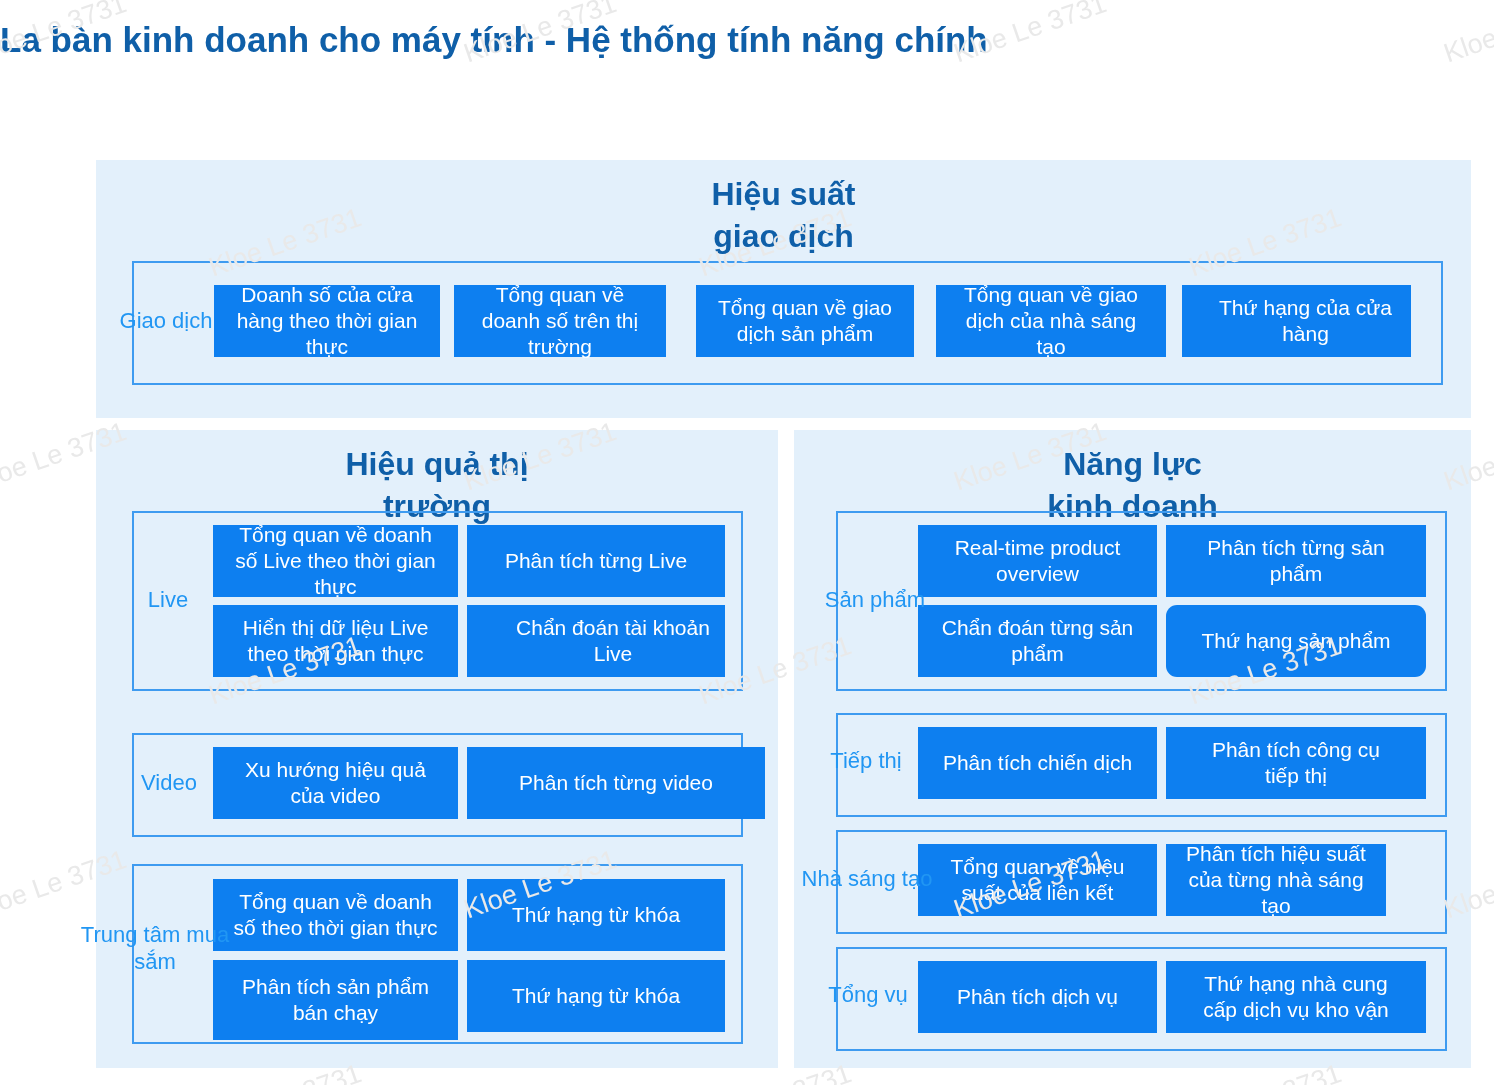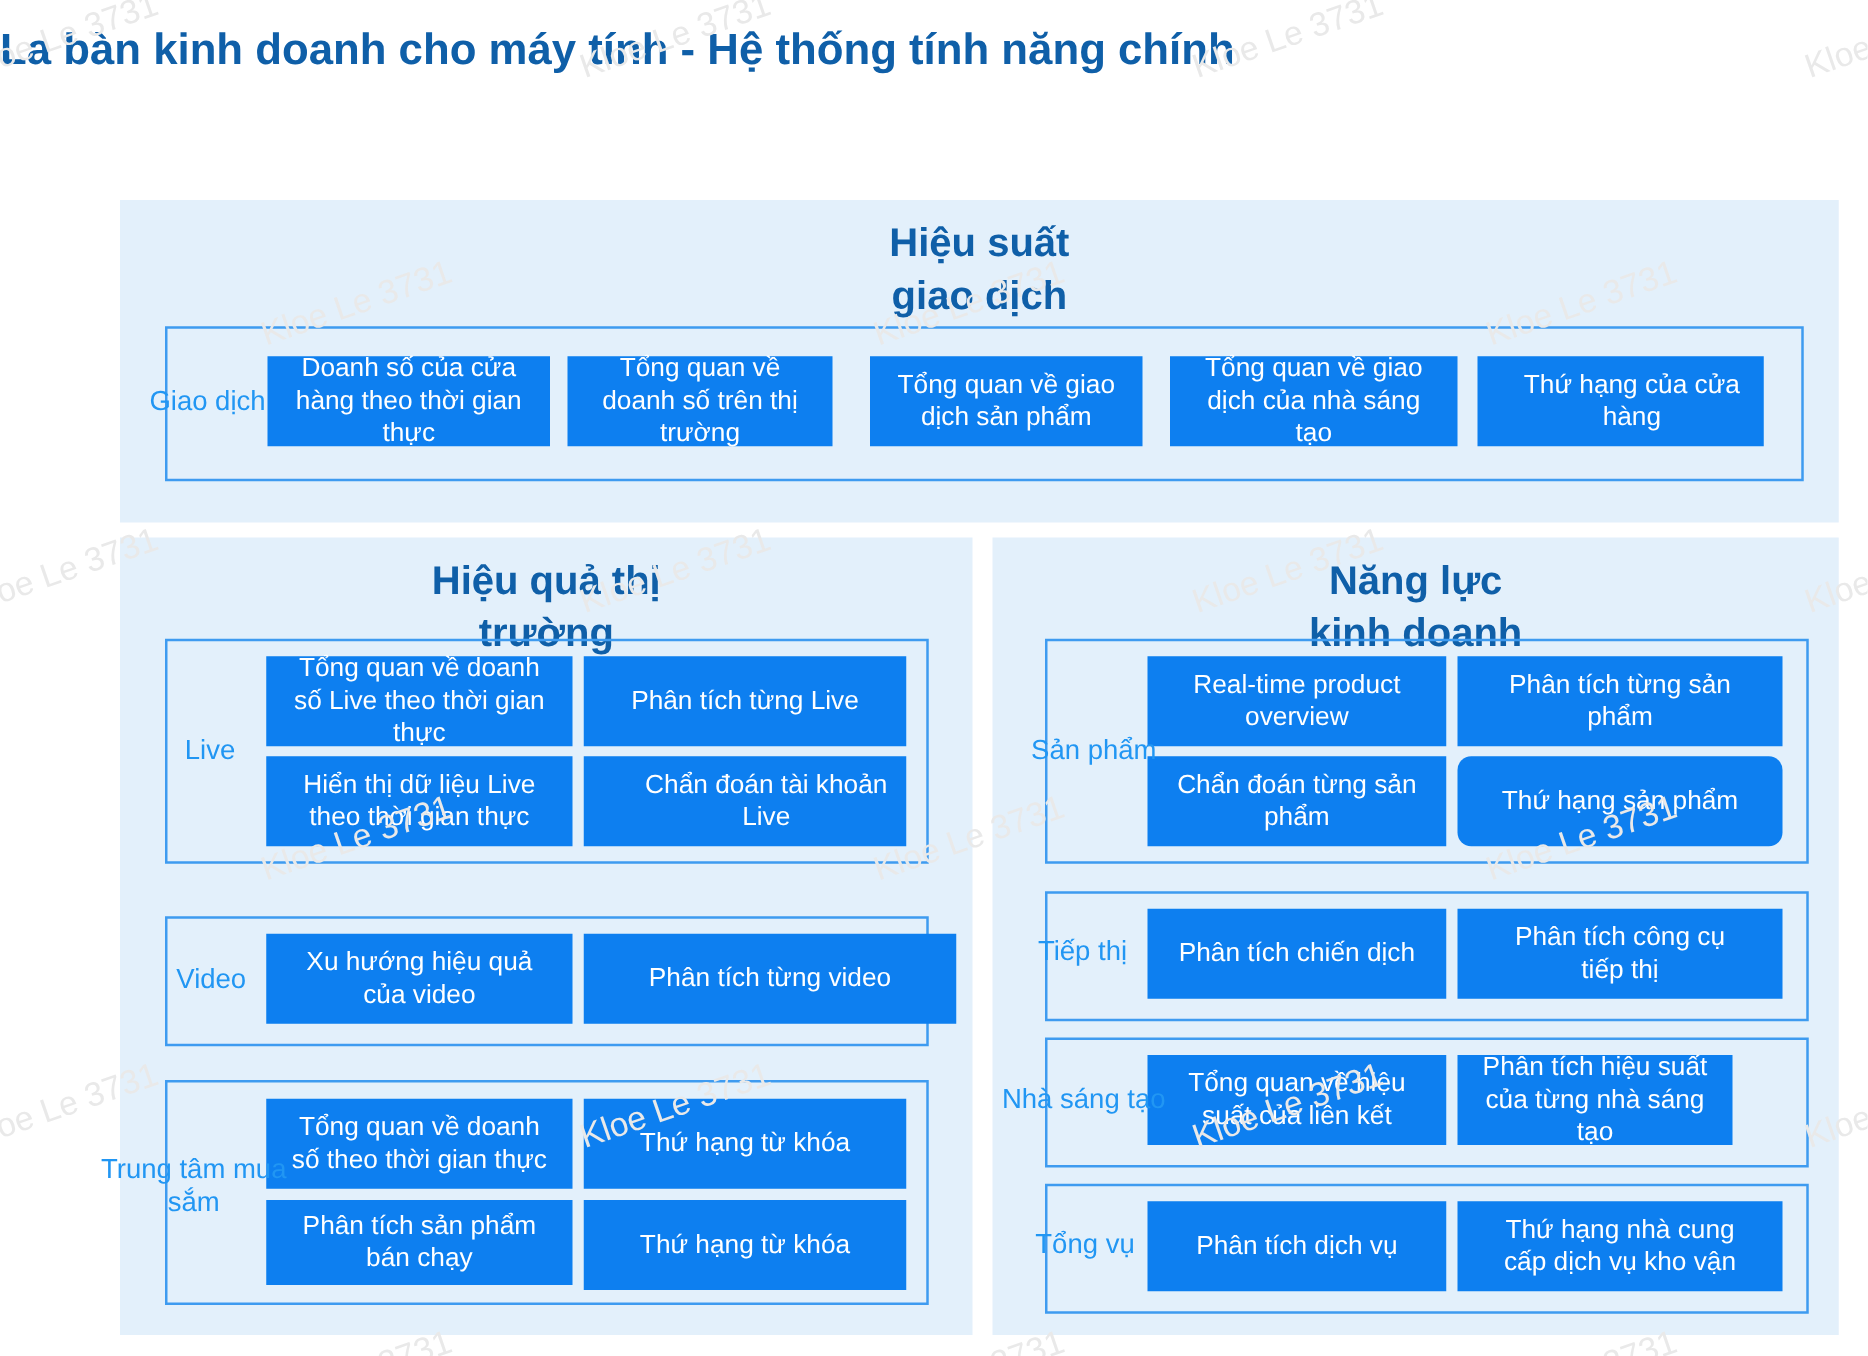--- a/index.html
+++ b/index.html
@@ -170,21 +170,21 @@
   <div class="cat-row" style="left:36px;top:434px;width:611px;height:180px;"></div>
   <div class="cat-label" style="left:-46px;top:492px;width:210px;">Trung tâm mua
 sắm</div>
   <div class="tile" style="left:117px;top:449px;width:245px;height:72px;">
     <span>Tổng quan về doanh
 số theo thời gian thực</span>
   </div>
   <div class="tile" style="left:371px;top:449px;width:258px;height:72px;">
     <span>Thứ hạng từ khóa</span>
   </div>
-  <div class="tile" style="left:117px;top:530px;width:245px;height:68px;">
+  <div class="tile" style="left:117px;top:530px;width:245px;height:80px;">
     <span>Phân tích sản phẩm
 bán chạy</span>
   </div>
   <div class="tile" style="left:371px;top:530px;width:258px;height:72px;">
     <span>Thứ hạng từ khóa</span>
   </div>
 </div>
 
 <div class="panel" id="panel-business">
   <div class="panel-title">Năng lực

